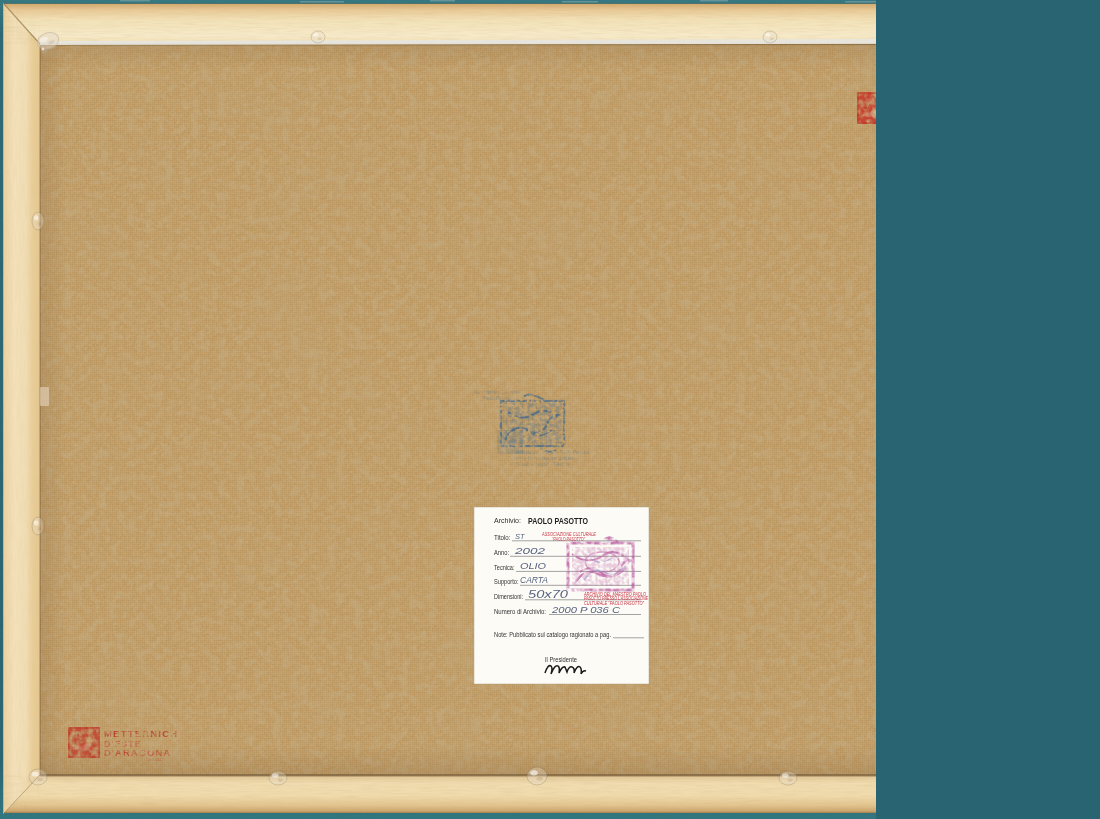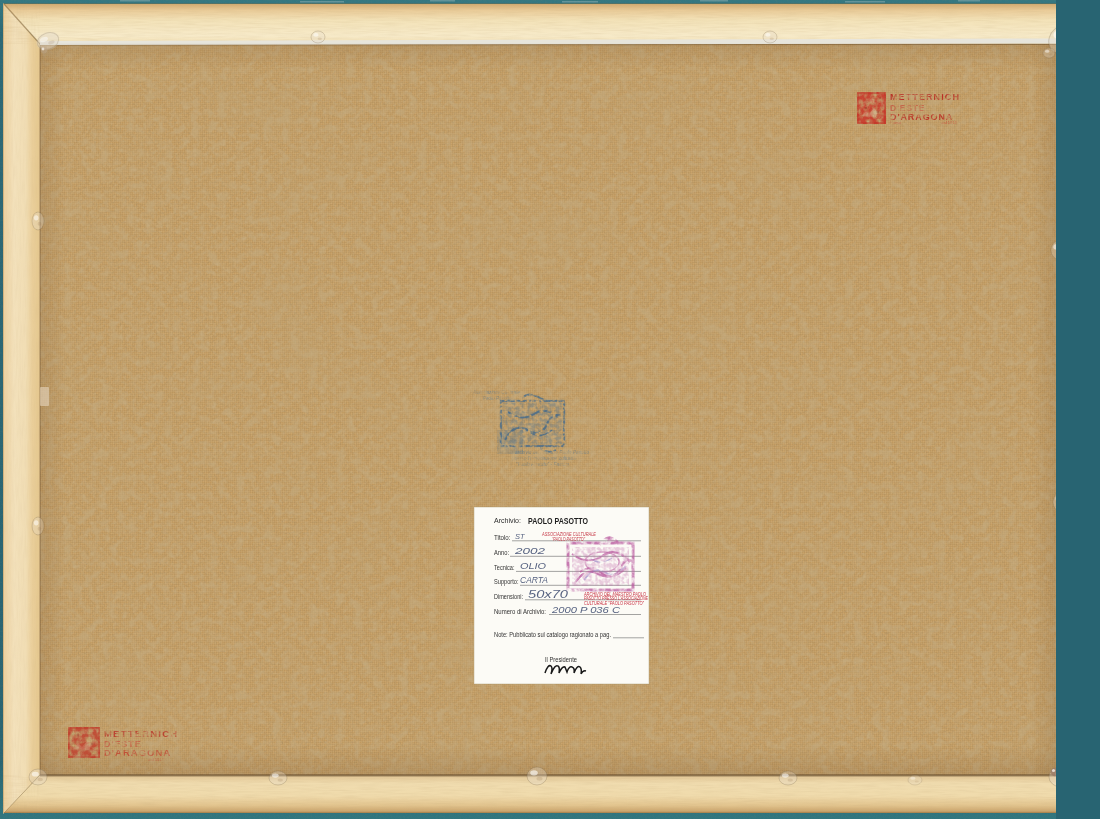--- a/index.html
+++ b/index.html
@@ -1,16 +1,16 @@
 <!DOCTYPE html>
 <html><head>
 <meta charset="utf-8">
 <style>
   html,body{margin:0;padding:0;background:rgb(40,100,114);}
-  #scene{position:relative;width:1056px;height:819px;overflow:hidden;
+  #scene{position:relative;width:876px;height:819px;overflow:hidden;
          font-family:"Liberation Sans", sans-serif;}
 </style>
 </head>
 <body>
 <div id="scene">
 <svg width="1100" height="819" viewBox="0 0 1100 819" xmlns="http://www.w3.org/2000/svg">
 <defs>
   <linearGradient id="tealg" x1="0" y1="0" x2="0" y2="1">
     <stop offset="0" stop-color="rgb(52,120,130)"></stop>
     <stop offset="0.04" stop-color="rgb(43,104,118)"></stop>

